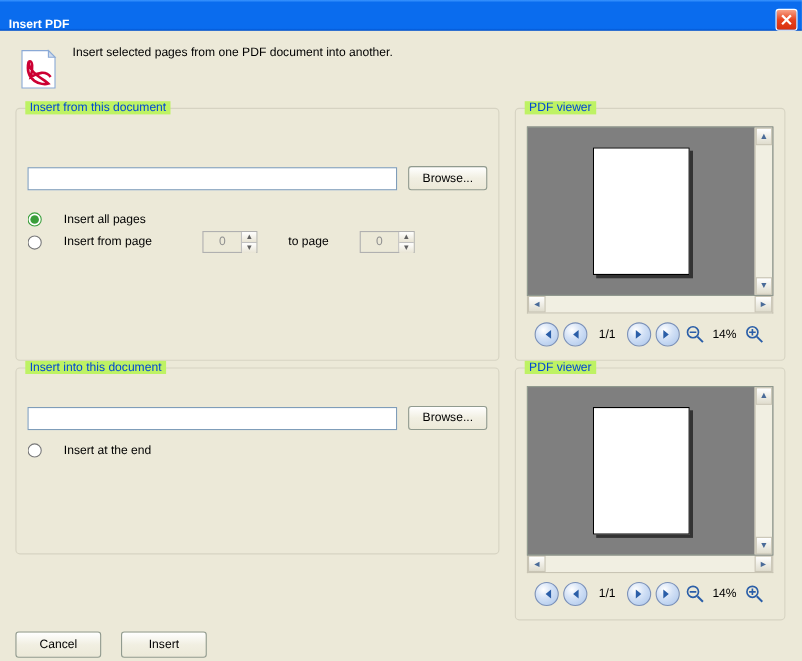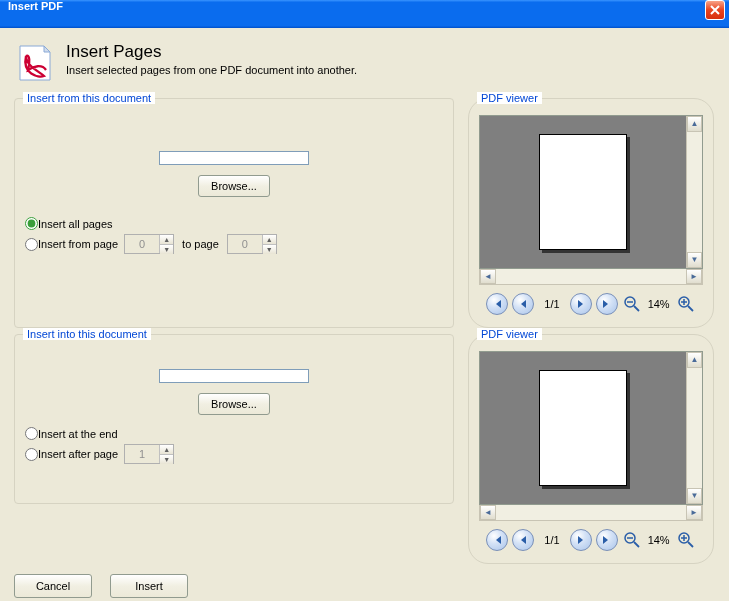--- a/index.html
+++ b/index.html
@@ -1,35 +1,35 @@
 <!DOCTYPE html>
 <html><head>
 <meta charset="utf-8">
 <style>
 *{box-sizing:border-box;margin:0;padding:0;font-family:Tahoma,Arial,sans-serif;font-size:11px;}
 body{background:#ece9d8;width:729px;height:601px;overflow:hidden;}
-.titlebar{height:28px;background:linear-gradient(to bottom,#3a95ff 0%,#0a6cee 8%,#0a6cee 92%,#004fc9 100%);display:flex;align-items:flex-start;padding:0 4px;color:#fff;font-weight:bold;}
+.titlebar{height:28px;background:linear-gradient(to bottom,#3a95ff 0%,#0a6cee 8%,#0a6cee 92%,#004fc9 100%);display:flex;align-items:flex-end;padding:0 4px;color:#fff;font-weight:bold;}
 .titlebar .title{flex:1;padding-left:4px;}
 .close-btn{width:20px;height:20px;background:linear-gradient(to bottom,#f8a388 0%,#e7431e 50%,#d72f0d 100%);border:1px solid #fff;border-radius:3px;display:flex;align-items:center;justify-content:center;color:#fff;font-weight:bold;font-size:12px;cursor:pointer;}
 .content{padding:8px 14px;}
 .header{display:flex;align-items:flex-start;gap:10px;padding:6px 0 14px 0;}
 .pdf-logo{width:42px;height:42px;flex-shrink:0;}
 .header-text h1{font-size:17px;font-weight:normal;color:#000;margin-bottom:2px;}
 .header-text p{color:#000;}
 .row{display:flex;gap:14px;margin-bottom:6px;}
 .group{border:1px solid #d6d3c2;border-radius:4px;position:relative;padding:16px 10px 10px 10px;background:#ece9d8;}
-.group-title{position:absolute;top:-7px;left:8px;background:#ffffff;padding:0 4px;color:#0046d5;}
+.group-title{position:absolute;top:-7px;left:8px;background:#bef264;padding:0 4px;color:#0046d5;}
 .left-col{width:440px;}
 .left-tall{height:230px;}
 .left-short{height:170px;}
-.right-col{width:246px;height:230px;border-radius:20px;}
-.file-row{display:flex;gap:10px;margin:36px 0 20px 0;align-items:center;flex-direction:column;}
+.right-col{width:246px;height:230px;}
+.file-row{display:flex;gap:10px;margin:36px 0 20px 0;align-items:flex-end;}
 .file-row input[type=text]{flex:1;height:21px;border:1px solid #7f9db9;background:#fff;padding:0 3px;}
 .btn{height:22px;border:1px solid #919b8f;background:linear-gradient(to bottom,#fff 0%,#f1efe2 50%,#ece9d8 100%);border-radius:3px;padding:0 12px;cursor:pointer;min-width:66px;}
-.radio-row{display:flex;align-items:center;gap:0;margin:4px 0;color:#000;}
+.radio-row{display:flex;align-items:center;gap:20px;margin:4px 0;color:#000;}
 .radio-row input[type=radio]{margin:0;}
 .radio-row.sel input[type=radio]{accent-color:#3a9e3a;}
 .spinner{display:inline-flex;width:50px;height:20px;border:1px solid #b0b0b0;background:#ece9d8;}
 .spinner input{width:34px;border:0;background:transparent;text-align:center;color:#909090;outline:none;}
 .spin-btns{width:15px;display:flex;flex-direction:column;border-left:1px solid #c0c0c0;}
 .spin-btns div{flex:1;font-size:7px;text-align:center;line-height:9px;color:#606060;cursor:pointer;background:linear-gradient(to bottom,#fff,#e8e4d4);}
 .spin-btns div:first-child{border-bottom:1px solid #c0c0c0;}
 .gap-label{margin:2px 8px;}
 .viewer-body{height:154px;background:#7f7f7f;border:1px solid #919b8f;position:relative;display:flex;}
 .viewer-canvas{flex:1;display:flex;align-items:center;justify-content:center;}
@@ -62,21 +62,20 @@
 </div>
 
 <div class="content">
   <div class="header">
     <svg class="pdf-logo" viewBox="0 0 42 42">
       <path d="M6 4 h24 l6 6 v28 h-30 z" fill="#fff" stroke="#8aa9d6"></path>
       <path d="M30 4 v6 h6 z" fill="#d0dced" stroke="#8aa9d6"></path>
       <path d="M12 14 c0 10 14 16 18 20 c-6 2 -22 -2 -18 -20 z M12 14 c4 -2 4 6 2 14 c6 -4 14 -6 18 0" fill="none" stroke="#c03" stroke-width="2.3"></path>
     </svg>
     <div class="header-text">
-      <h1>Insert Pages</h1>
       <p>Insert selected pages from one PDF document into another.</p>
     </div>
   </div>
 
   <div class="row">
     <div class="group left-col left-tall">
       <span class="group-title">Insert from this document</span>
       <div class="file-row">
         <input type="text" style="">
         <button class="btn">Browse...</button>
@@ -170,32 +169,20 @@
     <div class="group left-col left-short">
       <span class="group-title">Insert into this document</span>
       <div class="file-row" style="margin:18px 0 12px 0;">
         <input type="text" style="">
         <button class="btn">Browse...</button>
       </div>
       <label class="radio-row">
         <input type="radio" name="intoopt" style="">
         <span>Insert at the end</span>
       </label>
-      <label class="radio-row">
-        <input type="radio" name="intoopt" style="">
-        <span>Insert after page</span>
-        <span style="width:6px"></span>
-        <span class="spinner">
-          <input disabled="" value="1" style="">
-          <span class="spin-btns">
-              <div>▲</div>
-              <div>▼</div>
-            </span>
-        </span>
-      </label>
     </div>
 
     <div class="group right-col">
       <span class="group-title">PDF viewer</span>
       <div class="viewer-body">
         <div class="viewer-canvas">
             <div class="page-thumb"></div>
           </div>
         <div class="vscroll">
             <div class="arr">▲</div>

